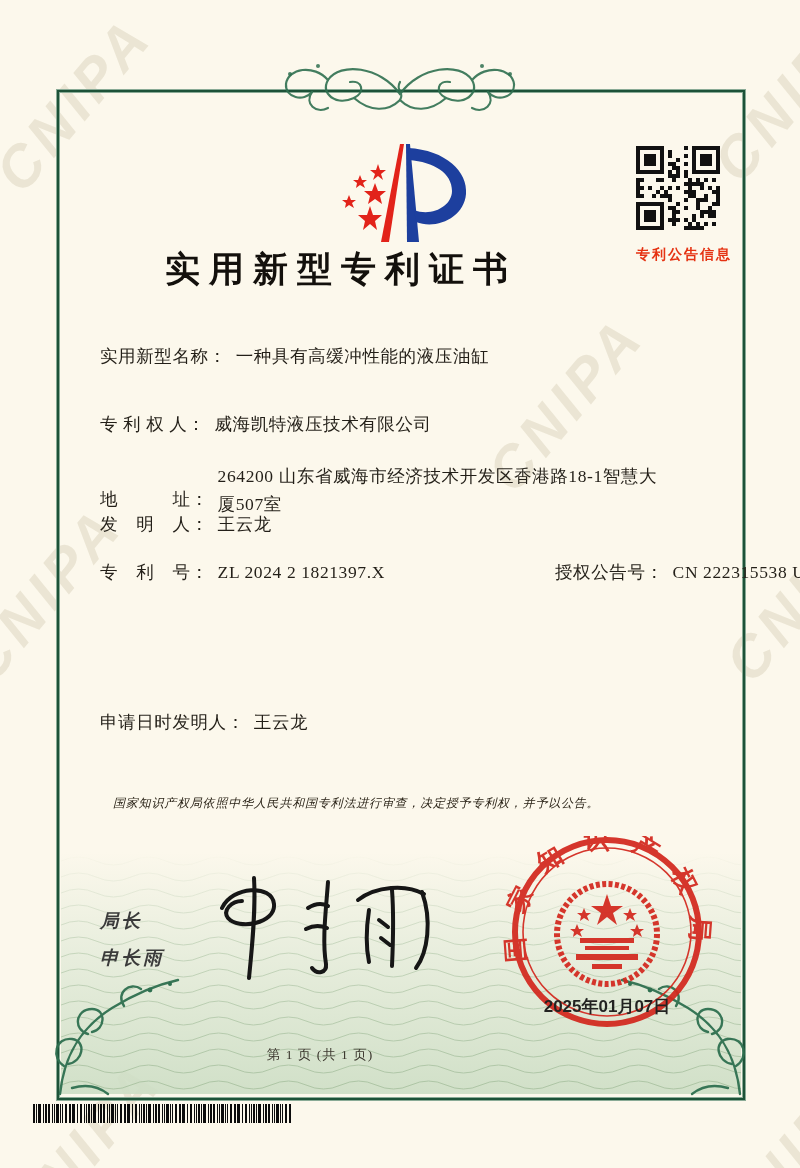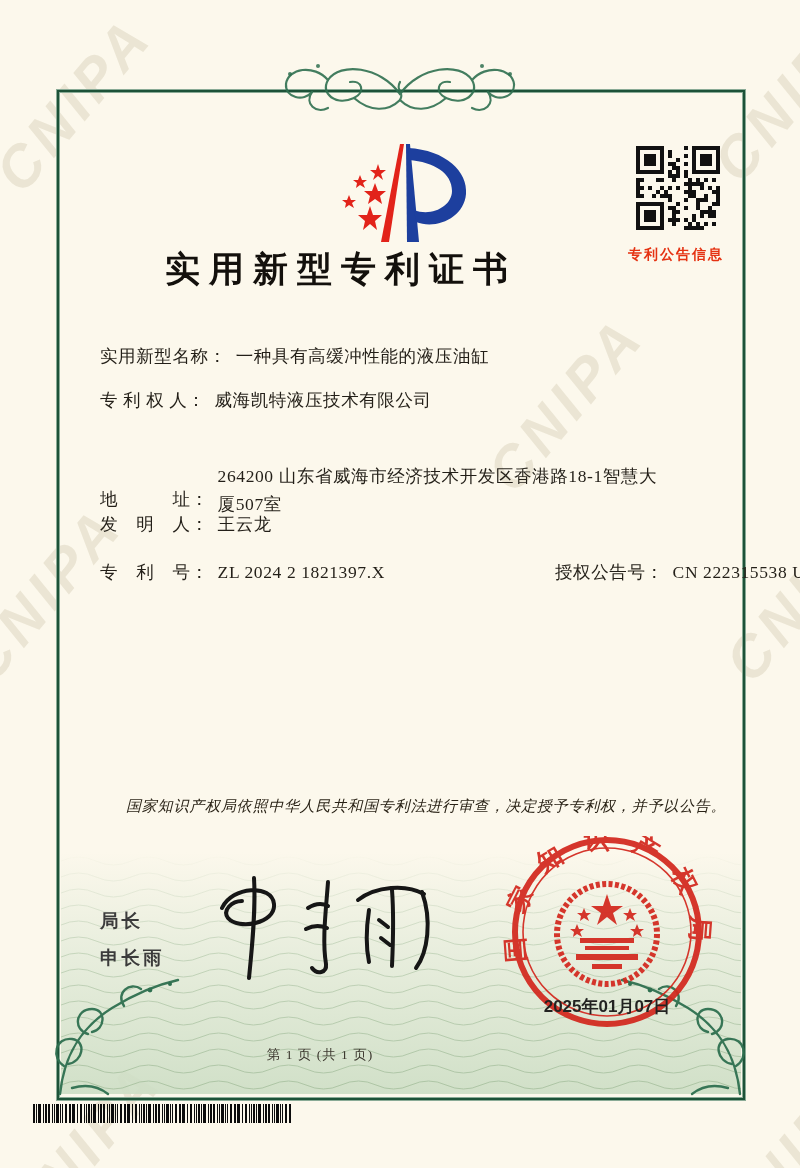--- a/index.html
+++ b/index.html
@@ -40,50 +40,50 @@
     -webkit-mask-image:linear-gradient(to bottom, transparent 0, rgba(0,0,0,.65) 40%, #000 100%);
     mask-image:linear-gradient(to bottom, transparent 0, rgba(0,0,0,.65) 40%, #000 100%);
   }
   .ornament-top{position:absolute; left:268px; top:54px; z-index:3;}
   .flourish{position:absolute; z-index:3;}
   .flourish-left{left:52px; top:968px;}
   .flourish-right{left:618px; top:968px; transform:scaleX(-1);}
   
   .cert-no{position:absolute; left:95px; top:136px; font-size:17.5px; letter-spacing:1px; z-index:4;}
   .logo{position:absolute; left:320px; top:138px; z-index:4;}
-  .qr-wrap{position:absolute; left:612px; top:146px; width:112px; text-align:right; z-index:4;}
+  .qr-wrap{position:absolute; left:636px; top:146px; width:112px; text-align:left; z-index:4;}
   .qr-label{margin-top:8px; font-size:14px; font-weight:700; color:#e53212; letter-spacing:2px;}
   .title{
     position:absolute; left:0; top:246px; width:682px; text-align:center;
     font-size:35px; font-weight:700; letter-spacing:9px; color:#13100c; z-index:4;
   }
   
   .row{position:absolute; left:100px; font-size:17.5px; letter-spacing:0.6px; z-index:4; white-space:nowrap;}
   .row .lbl{color:#231f18;}
   .row .val{margin-left:9px;}
   .pair-right{position:absolute; left:455px; top:0; white-space:nowrap;}
   .row-name{top:344px;}
-  .row-patentee{top:388px;}
+  .row-patentee{top:412px;}
   .row-address{top:462px; white-space:normal;}
   .row-address .lblwrap{display:inline-block; vertical-align:top;margin-top:25px;}
   .row-address .val{display:inline-block; width:452px; vertical-align:top; line-height:1.62; margin-left:9px; white-space:normal;}
   .row-inventor{top:512px;text-align:center;}
   .row-patno{top:560px; width:640px;}
   .row-dates{top:610px; width:640px;}
   .row-applicant{top:660px;}
   .row-inventor2{top:710px;}
   
   .statement{
-    position:absolute; left:96px; top:792px; width:648px; z-index:4;
-    font-size:15px; font-style:italic; letter-spacing:0.8px; line-height:1.95; color:#2a2317;
+    position:absolute; left:89px; top:792px; width:648px; z-index:4;
+    font-size:12px; font-style:italic; letter-spacing:0.8px; line-height:1.95; color:#2a2317;
   }
   .statement .l1{text-indent:2em;}
   
   .sig-block{position:absolute; left:100px; top:908px; z-index:4;
-    font-family:"Liberation Sans","DejaVu Sans",sans-serif; font-weight:700; font-size:18.5px; color:#3b3b3b; letter-spacing:3px;}
+    font-family:"Liberation Sans","DejaVu Sans",sans-serif; font-weight:700; font-size:18.5px; color:#3b3b3b; letter-spacing:3px;font-style:italic;}
   .sig-block div{margin-bottom:12px;}
   .sig-svg{position:absolute; left:208px; top:868px; z-index:4;}
   
   .seal{position:absolute; left:500px; top:836px; z-index:5;}
   
   .footer{position:absolute; left:0; top:1046px; width:640px; text-align:center;
     font-size:13.5px; color:#3c382f; letter-spacing:1px; z-index:4;}
   .barcode{position:absolute; left:33px; top:1104px; z-index:4;}
 </style>
 </head>
@@ -303,20 +303,23 @@
   </div>
   <div class="row row-inventor">
     <span class="lbl">发　明　人：</span><span class="val">王云龙</span>
   </div>
   <div class="row row-patno">
     <span class="lbl">专　利　号：</span><span class="val">ZL 2024 2 1821397.X</span>
     <span class="pair-right">
       <span class="lbl">授权公告号：</span><span class="val">CN 222315538 U</span>
     </span>
   </div>
+  <div class="row row-inventor2">
+    <span class="lbl">申请日时发明人：</span><span class="val">王云龙</span>
+  </div>
 
   <div class="statement">
     <div class="l1">国家知识产权局依照中华人民共和国专利法进行审查，决定授予专利权，并予以公告。</div>
   </div>
 
   <div class="sig-block">
     <div>局长</div>
     <div>申长雨</div>
   </div>
   <svg class="sig-svg" width="232" height="118" viewBox="0 0 232 118" xmlns="http://www.w3.org/2000/svg">

